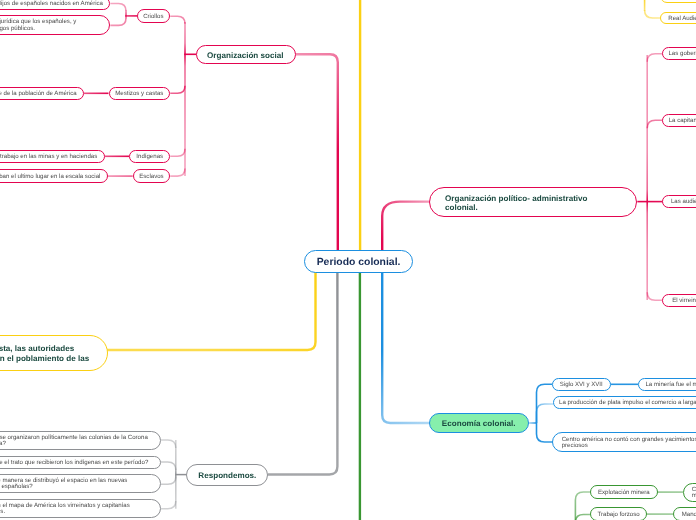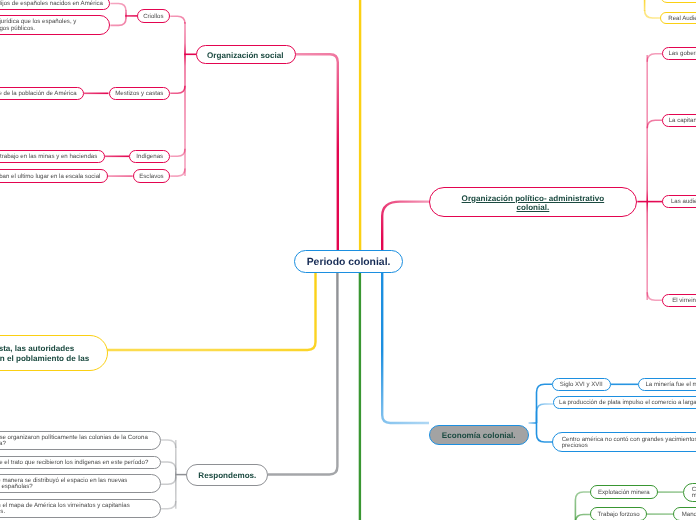--- a/index.html
+++ b/index.html
@@ -281,21 +281,21 @@
       <div class="node leaf" style="left: -61.6px; top: 169.4px; width: 169.4px; height: 13.4px; border: 1.5px solid rgb(227, 5, 80); background: rgb(255, 255, 255); border-radius: 40px; font-size: 6.1px; line-height: 6.3px; box-sizing: border-box;">
         <span class="txt" style="text-align: left; padding: 0px 5.2px; top: 0.9px;">Los africanos ocupaban el ultimo lugar en la escala social</span>
       </div>
       <div class="node leaf" style="left: 132.7px; top: 169.4px; width: 37.5px; height: 13.4px; border: 1.5px solid rgb(227, 5, 80); background: rgb(255, 255, 255); border-radius: 40px; font-size: 6.1px; line-height: 6.3px; box-sizing: border-box;">
         <span class="txt" style="text-align: center; padding: 0px 5.2px; top: 0.9px;">Esclavos</span>
       </div>
       <div class="node main" style="left: 196px; top: 44.5px; width: 100px; height: 19.5px; border: 1.7px solid rgb(227, 5, 80); background: rgb(255, 255, 255); border-radius: 40px; font-size: 8.1px; line-height: 9.5px; box-sizing: border-box;">
         <span class="txt" style="text-align: left; padding: 0px 10.05px; top: 1.2px;">Organización social</span>
       </div>
       <div class="node main" style="left: 428.5px; top: 186.8px; width: 208.8px; height: 30.4px; border: 1.7px solid rgb(227, 5, 80); background: rgb(255, 255, 255); border-radius: 40px; font-size: 8.1px; line-height: 9.5px; box-sizing: border-box;">
-        <span class="txt" style="text-align: center; padding: 0px 15.5px; top: 1.2px; text-decoration: underline;">Organización político- administrativo
+        <span class="txt" style="text-align: left; padding: 0px 15.5px; top: 1.2px;">Organización político- administrativo
 colonial.</span>
       </div>
       <div class="node leaf" style="left: 662.3px; top: 47px; width: 63px; height: 13.4px; border: 1.5px solid rgb(227, 5, 80); background: rgb(255, 255, 255); border-radius: 40px; font-size: 6.1px; line-height: 6.3px; box-sizing: border-box;">
         <span class="txt" style="text-align: center; padding: 0px 5.2px; top: 0.9px;">Las gobernaciones</span>
       </div>
       <div class="node leaf" style="left: 662.3px; top: 113.6px; width: 68px; height: 13.4px; border: 1.5px solid rgb(227, 5, 80); background: rgb(255, 255, 255); border-radius: 40px; font-size: 6.1px; line-height: 6.3px; box-sizing: border-box;">
         <span class="txt" style="text-align: center; padding: 0px 5.2px; top: 0.9px;">La capitanía general</span>
       </div>
       <div class="node leaf" style="left: 662.3px; top: 194.6px; width: 58px; height: 13.4px; border: 1.5px solid rgb(227, 5, 80); background: rgb(255, 255, 255); border-radius: 40px; font-size: 6.1px; line-height: 6.3px; box-sizing: border-box;">
         <span class="txt" style="text-align: center; padding: 0px 5.2px; top: 0.9px;">Las audiencias</span>
@@ -306,21 +306,21 @@
       <div class="node leaf" style="left: 659.6px; top: 11.7px; width: 58px; height: 12.6px; border: 1.5px solid rgb(251, 208, 19); background: rgb(255, 255, 255); border-radius: 40px; font-size: 6.1px; line-height: 6.3px; box-sizing: border-box;">
         <span class="txt" style="text-align: center; padding: 0px 4.8px; top: 0.9px;">Real Audiencia</span>
       </div>
       <div class="node leaf" style="left: 660.4px; top: -11px; width: 58px; height: 14px; border: 1.5px solid rgb(251, 208, 19); background: rgb(255, 255, 255); border-radius: 40px; font-size: 6.1px; line-height: 6.3px; box-sizing: border-box;">
         <span class="txt" style="text-align: center; padding: 0px 5.5px; top: 0.9px;"></span>
       </div>
       <div class="node main" style="left: -89.2px; top: 334.5px; width: 196.8px; height: 36.3px; border: 1.7px solid rgb(251, 208, 19); background: rgb(255, 255, 255); border-radius: 40px; font-size: 8.1px; line-height: 9.5px; box-sizing: border-box;">
         <span class="txt" style="text-align: center; padding: 0px 16.6px; top: 1.2px;">Tras la conquista, las autoridades
 españolas iniciaron el poblamiento de las</span>
       </div>
-      <div class="node main" style="left: 429px; top: 412.5px; width: 99.5px; height: 20.5px; border: 1.7px solid rgb(28, 143, 224); background: #a3a3a3; border-radius: 40px; font-size: 8.1px; line-height: 9.5px; box-sizing: border-box; margin-top: 12px;">
+      <div class="node main" style="left: 429px; top: 412.5px; width: 99.5px; height: 20.5px; border: 1.7px solid rgb(28, 143, 224); background: #86efac; border-radius: 40px; font-size: 8.1px; line-height: 9.5px; box-sizing: border-box;">
         <span class="txt" style="text-align: center; padding: 0px 10.55px; top: 1.2px;">Economía colonial.</span>
       </div>
       <div class="node leaf" style="left: 551.5px; top: 377.6px; width: 59.5px; height: 13.4px; border: 1.5px solid rgb(28, 143, 224); background: rgb(255, 255, 255); border-radius: 40px; font-size: 6.1px; line-height: 6.3px; box-sizing: border-box;">
         <span class="txt" style="text-align: center; padding: 0px 5.2px; top: 0.9px;">Siglo XVI y XVII</span>
       </div>
       <div class="node leaf" style="left: 637.5px; top: 377.6px; width: 122px; height: 13.4px; border: 1.5px solid rgb(28, 143, 224); background: rgb(255, 255, 255); border-radius: 40px; font-size: 6.1px; line-height: 6.3px; box-sizing: border-box;">
         <span class="txt" style="text-align: center; padding: 0px 5.2px; top: 0.9px;">La minería fue el motor de la economía</span>
       </div>
       <div class="node leaf" style="left: 553.3px; top: 396.2px; width: 178px; height: 12.6px; border: 1.5px solid rgb(28, 143, 224); background: rgb(255, 255, 255); border-radius: 40px; font-size: 6.1px; line-height: 6.3px; box-sizing: border-box;">
         <span class="txt" style="text-align: left; padding: 0px 4.8px; top: 0.9px;">La producción de plata impulso el comercio a larga distancia</span>
@@ -353,17 +353,17 @@
         <span class="txt" style="text-align: left; padding: 0px 4.8px; top: 0.9px;">¿Cuál fue el trato que recibieron los indígenas en este período?</span>
       </div>
       <div class="node leaf" style="left: -31.6px; top: 473.7px; width: 192.4px; height: 18.9px; border: 1.5px solid rgb(142, 144, 148); background: rgb(255, 255, 255); border-radius: 40px; font-size: 6.1px; line-height: 6.3px; box-sizing: border-box;">
         <span class="txt" style="text-align: left; padding: 0px 7.95px; top: 0.9px;">¿De qué manera se distribuyó el espacio en las nuevas
 colonias españolas?</span>
       </div>
       <div class="node leaf" style="left: -32.3px; top: 498.8px; width: 193.1px; height: 18.9px; border: 1.5px solid rgb(142, 144, 148); background: rgb(255, 255, 255); border-radius: 40px; font-size: 6.1px; line-height: 6.3px; box-sizing: border-box;">
         <span class="txt" style="text-align: left; padding: 0px 7.95px; top: 0.9px;">Ubica en el mapa de América los virreinatos y capitanías
 generales.</span>
       </div>
-      <div class="node ctr" style="left: 294px; top: 249.9px; width: 108.8px; height: 22.8px; border: 1.7px solid rgb(28, 143, 224); background: rgb(255, 255, 255); border-radius: 40px; font-size: 10.4px; line-height: 9.5px; box-sizing: border-box;">
+      <div class="node ctr" style="left: 304px; top: 249.9px; width: 108.8px; height: 22.8px; border: 1.7px solid rgb(28, 143, 224); background: rgb(255, 255, 255); border-radius: 40px; font-size: 10.4px; line-height: 9.5px; box-sizing: border-box;">
         <span class="txt" style="text-align: center; padding: 0px 11.7px; top: 1.2px;">Periodo colonial.</span>
       </div>
     </div>
 </div>
 
 </body></html>

